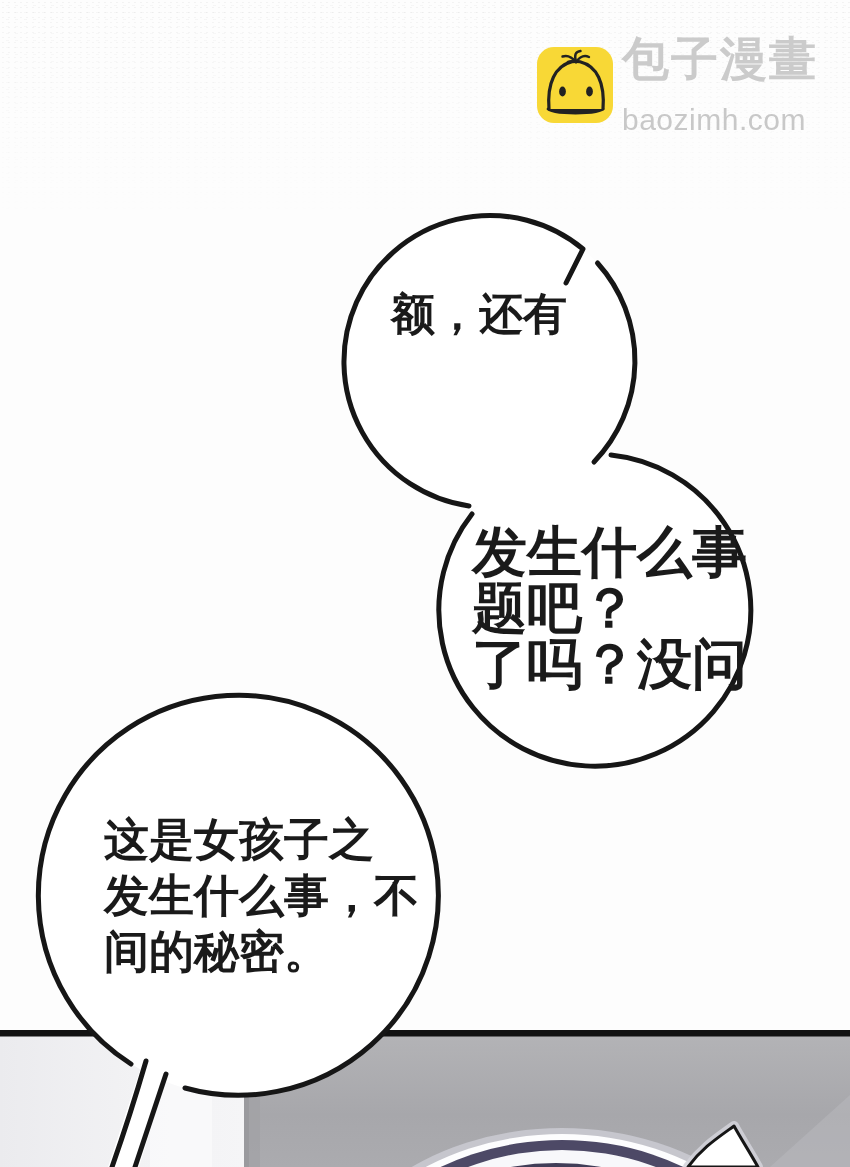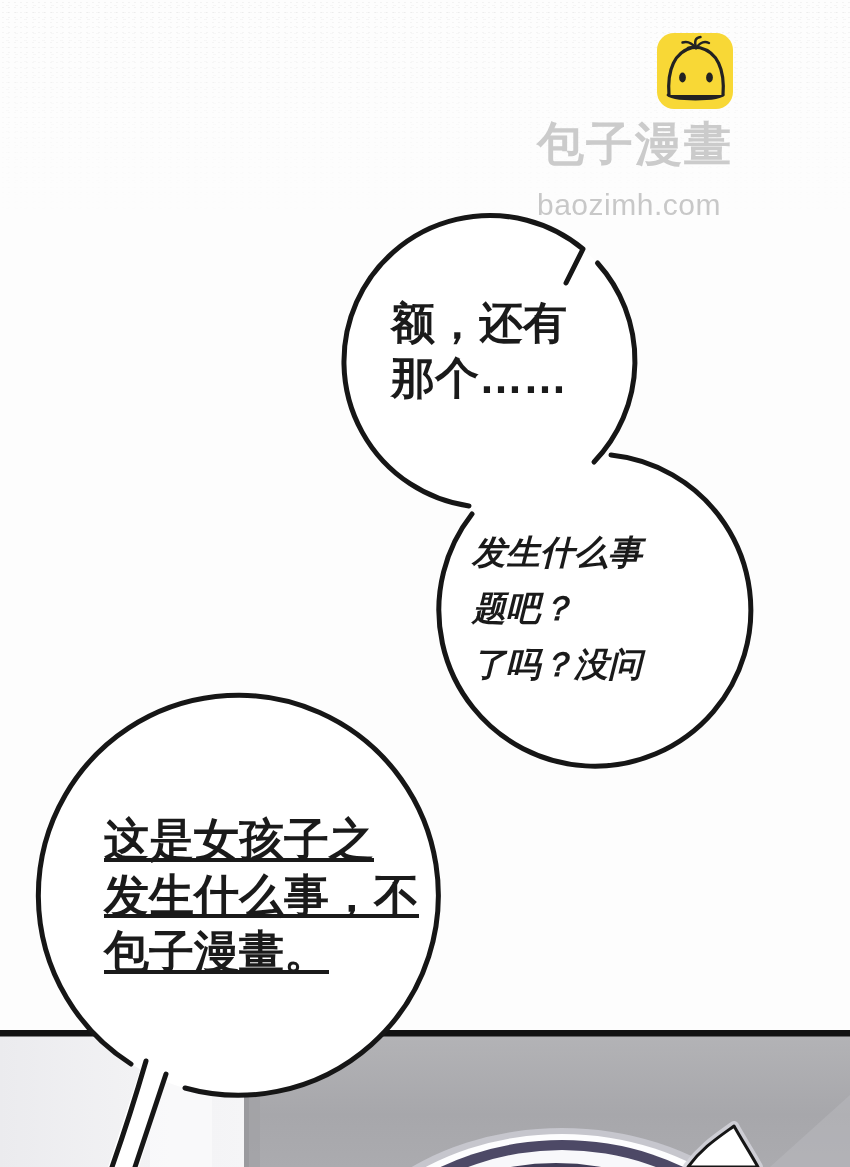--- a/index.html
+++ b/index.html
@@ -6,24 +6,24 @@
   .page{position:relative;width:850px;height:1167px;background:#fdfdfd;overflow:hidden;
         font-family:"Liberation Sans", sans-serif;}
   .noise{position:absolute;left:0;top:0;width:850px;height:220px;z-index:1;
          background-image:radial-gradient(rgba(40,40,40,.055) 1px, transparent 1.3px),
                           radial-gradient(rgba(40,40,40,.04) 1px, transparent 1.3px);
          background-size:6px 5px, 9px 7px;background-position:0 0,3px 2px;
          -webkit-mask-image:linear-gradient(180deg,rgba(0,0,0,.95),transparent);
          mask-image:linear-gradient(180deg,rgba(0,0,0,.95),transparent);}
   svg.art{position:absolute;left:0;top:0;z-index:2;pointer-events:none;}
   .bubble-text{position:absolute;z-index:3;color:#1a1a1a;font-weight:600;white-space:nowrap;}
-  .bt1{left:391px;top:295px;font-size:44px;line-height:55px;text-align:center;}
-  .bt2{left:472px;top:524px;font-size:34px;line-height:56px;font-style:italic;}
-  .bt3{left:104px;top:812px;font-size:45px;line-height:56px;text-decoration:underline;}
-  .watermark{position:absolute;z-index:4;left:537px;top:33px;display:flex;gap:9px;align-items:flex-end;flex-direction:column;}
+  .bt1{left:391px;top:286px;font-size:44px;line-height:55px;text-align:center;}
+  .bt2{left:472px;top:524px;font-size:55px;line-height:56px;}
+  .bt3{left:104px;top:812px;font-size:45px;line-height:56px;}
+  .watermark{position:absolute;z-index:4;left:537px;top:33px;display:flex;gap:9px;align-items:center;}
   .wm-text{display:flex;flex-direction:column;}
   .wm-name{font-size:47px;font-weight:700;color:#cbcbcb;letter-spacing:2px;line-height:52px;}
   .wm-url{font-size:30px;font-weight:400;color:#c8c8c8;letter-spacing:.5px;line-height:32px;margin-top:19px;}
 </style>
 </head>
 <body>
 
 <div class="page">
 
   <div class="noise"></div>
@@ -74,31 +74,30 @@
       <path d="M 146 1061 Q 130 1116 112 1167"></path>
       <path d="M 166 1074 Q 150 1122 135 1167"></path>
       <path d="M 611 455 A 156 156 0 1 1 472 514"></path>
       <path d="M 597.5 263 A 146 146 0 0 1 594 462"></path>
       <path d="M 469 506 A 146 146 0 1 1 583 249 L 566 283"></path>
     </g>
   </svg>
 
   <div class="bubble-text bt1">
     <div>额，还有</div>
-    <div>那个……</div>
   </div>
   <div class="bubble-text bt2">
     <div>发生什么事</div>
     <div>题吧？</div>
     <div>了吗？没问</div>
   </div>
   <div class="bubble-text bt3">
     <div>这是女孩子之</div>
     <div>发生什么事，不</div>
-    <div>包子漫畫。</div>
+    <div>间的秘密。</div>
   </div>
 
   <div class="watermark">
     <svg width="76" height="76" viewBox="0 0 76 76">
       <rect x="0" y="0" width="76" height="76" rx="17" fill="#F8D836"></rect>
       <ellipse cx="38.5" cy="62" rx="29" ry="5.5" fill="#222222"></ellipse>
       <path d="M 12 62 C 10 36, 18 19, 35 14.8 C 37.3 14.2, 40.7 14.2, 43 14.8 C 60 19, 68 36, 66 62" fill="#F8D836" stroke="#222222" stroke-width="3.2" stroke-linecap="round"></path>
       <g stroke="#222222" stroke-width="2.4" fill="none" stroke-linecap="round">
         <path d="M 39 15 C 35 10, 30 8, 25.5 9.5"></path>
         <path d="M 39 15 C 37 8, 38.5 4.5, 43.5 4"></path>

